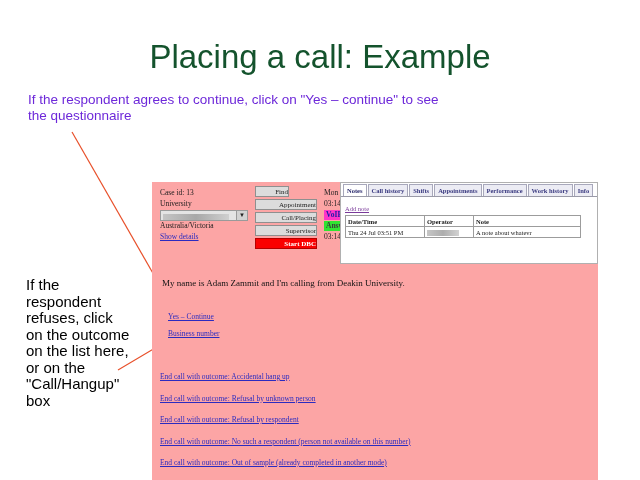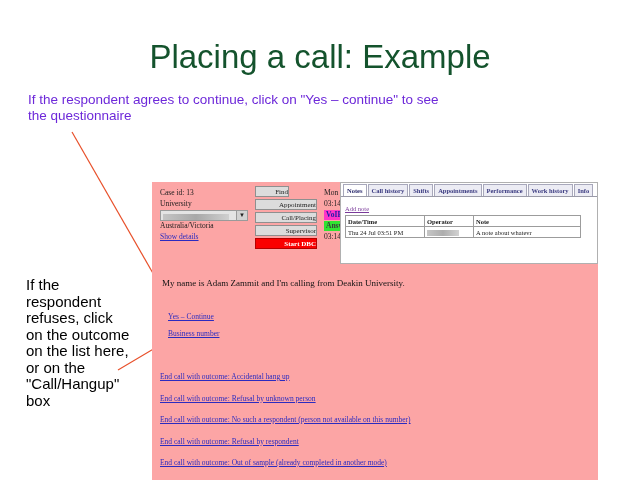--- a/index.html
+++ b/index.html
@@ -389,18 +389,18 @@
     </div>
 
     <div id="outcome-links">
       <a class="outcome-link">Yes – Continue</a>
       <a class="outcome-link">Business number</a>
     </div>
 
     <div id="end-call-links">
       <a class="endcall-link">End call with outcome: Accidental hang up</a>
       <a class="endcall-link">End call with outcome: Refusal by unknown person</a>
+      <a class="endcall-link">End call with outcome: Refusal by respondent</a>
       <a class="endcall-link">End call with outcome: No such a respondent (person not available on this number)</a>
-      <a class="endcall-link">End call with outcome: Refusal by respondent</a>
       <a class="endcall-link">End call with outcome: Out of sample (already completed in another mode)</a>
     </div>
   </div>
 </div>
 
 </body></html>

